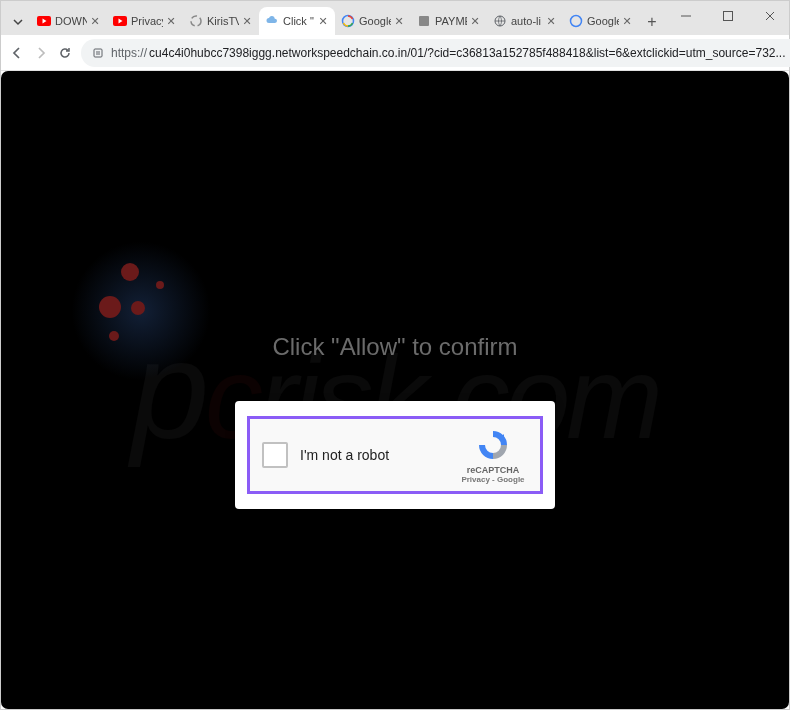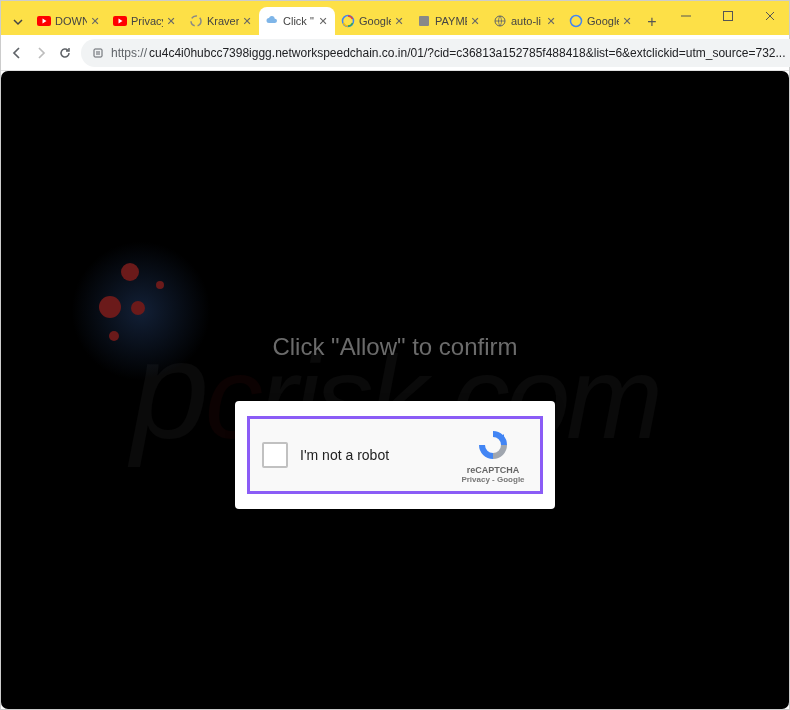--- a/index.html
+++ b/index.html
@@ -2,21 +2,21 @@
 <html><head>
 <meta charset="utf-8">
 <style>
 * { box-sizing: border-box; margin: 0; padding: 0; font-family: 'Segoe UI', Arial, sans-serif; }
 body { width: 790px; height: 710px; background: #fff; overflow: hidden; position: relative; }
 
 
 .browser { width: 100%; height: 100%; background: #fff; border: 1px solid #ccc; display: flex; flex-direction: column; }
 
 
-.tab-strip { height: 34px; background: #fde047; display: flex; align-items: flex-end; padding: 0 4px; position: relative; }
+.tab-strip { height: 34px; background: #e5e5e5; display: flex; align-items: flex-end; padding: 0 4px; position: relative; }
 .tab-strip .dropdown { width: 26px; height: 26px; display: flex; align-items: center; justify-content: center; cursor: pointer; }
 .tab { height: 28px; min-width: 0; flex: 0 0 76px; display: flex; align-items: center; padding: 0 6px; border-radius: 8px 8px 0 0; font-size: 11px; color: #444; position: relative; cursor: pointer; }
 .tab.active { background: #fff; }
 .tab .favicon { width: 14px; height: 14px; margin-right: 4px; flex-shrink: 0; display: flex; align-items: center; justify-content: center; }
 .tab .tab-title { white-space: nowrap; overflow: hidden; text-overflow: clip; flex: 1; }
 .tab .tab-close { width: 12px; height: 12px; margin-left: 2px; flex-shrink: 0; color: #666; font-size: 11px; text-align: center; line-height: 12px; cursor: pointer; }
 .new-tab { width: 26px; height: 26px; display: flex; align-items: center; justify-content: center; color: #555; font-size: 16px; cursor: pointer; }
 .window-controls { position: absolute; right: 6px; top: 4px; display: flex; gap: 16px; }
 .win-btn { width: 26px; height: 22px; display: flex; align-items: center; justify-content: center; color: #555; cursor: pointer; }
 
@@ -89,21 +89,21 @@
         </span>
       <span class="tab-title">Privacy</span>
       <span class="tab-close">✕</span>
     </div>
     <div class="tab">
       <span class="favicon">
           <svg width="14" height="14" viewBox="0 0 14 14">
             <circle cx="7" cy="7" r="5" stroke="#888" stroke-width="1.5" fill="none" stroke-dasharray="6 3"></circle>
           </svg>
         </span>
-      <span class="tab-title">Kraven</span>
+      <span class="tab-title">KirisTV</span>
       <span class="tab-close">✕</span>
     </div>
     <div class="tab active">
       <span class="favicon">
           <svg width="14" height="14" viewBox="0 0 14 14">
             <path d="M4 9a2.5 2.5 0 010-5 3 3 0 015.8.8A2 2 0 1110 9H4z" fill="#7eb5e8"></path>
           </svg>
         </span>
       <span class="tab-title">Click "</span>
       <span class="tab-close">✕</span>

